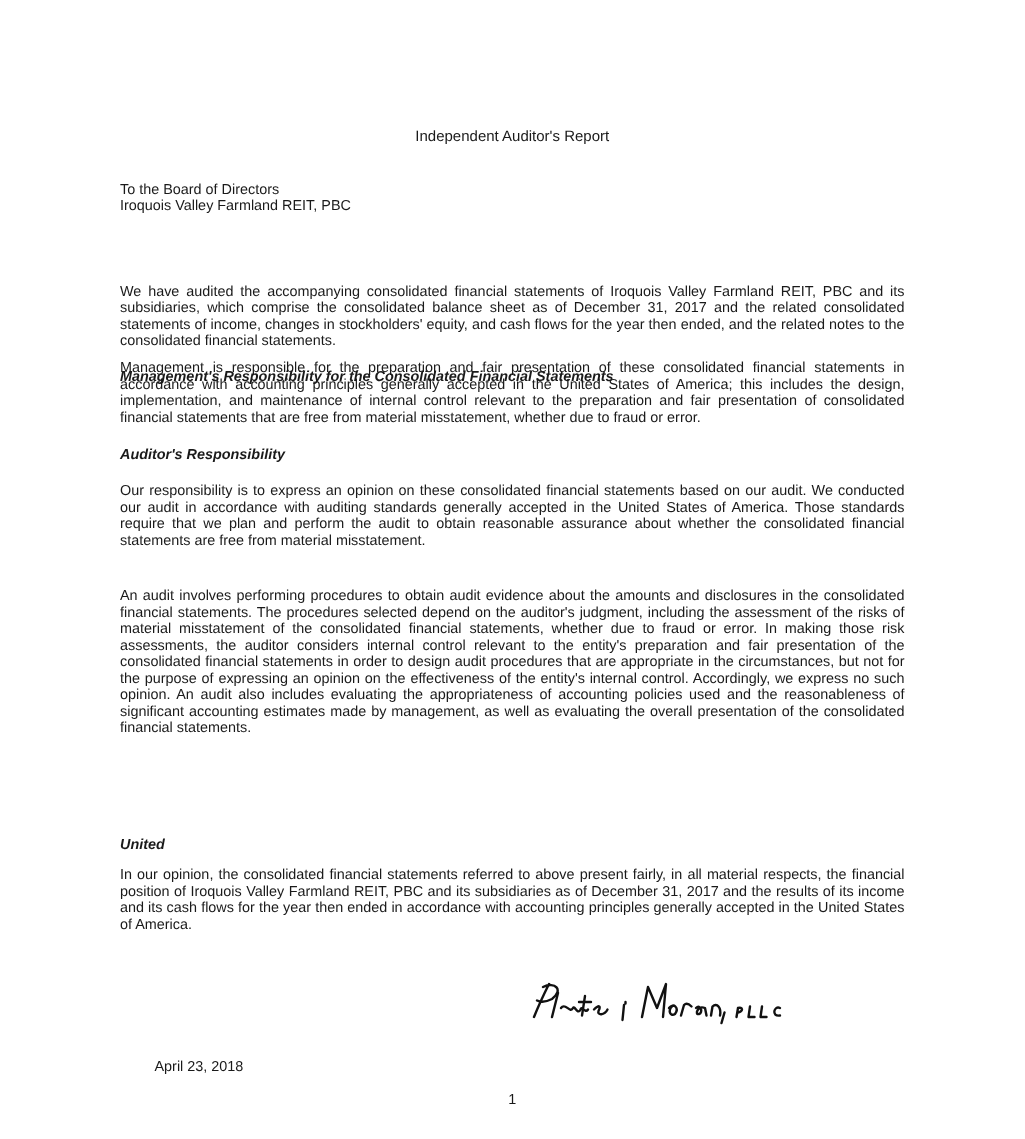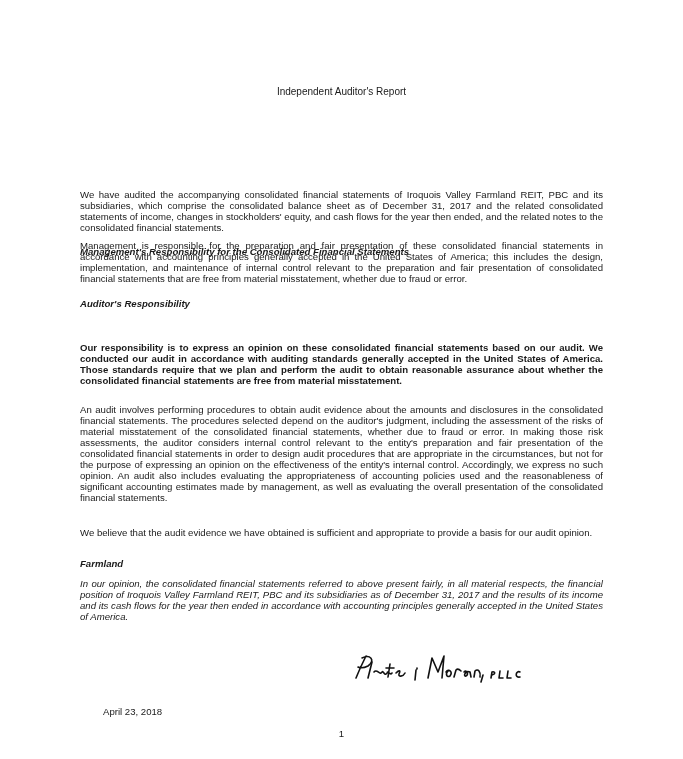--- a/index.html
+++ b/index.html
@@ -9,58 +9,59 @@
   .title { position: absolute; top: 86px; left: 0; width: 683px; text-align: center;
            font-size: 10px; letter-spacing: 0; }
   .col { position: absolute; left: 80px; width: 523px; font-size: 9.6px; line-height: 11px; }
   .col p { margin: 0; text-align: justify; }
   .addr { top: 121px; }
   .addr div { line-height: 11px; }
   .p1 { top: 157px; margin-top: 32px; }
   .h-mgmt { top: 222px; font-style: italic; font-weight: bold; margin-top: 24px; }
   .p-mgmt { top: 240px; }
   .h-aud { top: 298px; font-style: italic; font-weight: bold; }
-  .p-aud1 { top: 342px; font-weight: bold; }
-  .p-aud2 { top: 404px; }
+  .p-aud1 { top: 322px; }
+  .p-aud2 { top: 392px; }
   .p-aud3 { top: 527px; }
   .h-op { top: 558px; font-style: italic; font-weight: bold; }
-  .p-op { top: 578px; font-style: italic; }
+  .p-op { top: 578px; }
   .sig { position: absolute; left: 350px; top: 650px; width: 200px; height: 40px; }
   .date { position: absolute; left: 80px; top: 706px; font-size: 9.6px; margin-left: 23px; }
   .pgnum { position: absolute; left: 0; width: 683px; top: 728px; text-align: center; font-size: 9.6px; }
 </style>
 </head>
 <body>
 
 <div class="page">
 
   <div class="title">Independent Auditor's Report</div>
 
+  <div class="col addr">
+    <div>To the Board of Directors</div>
+    <div>Iroquois Valley Farmland REIT, PBC</div>
+  </div>
 
   <div class="col p1">
     <p>We have audited the accompanying consolidated financial statements of Iroquois Valley Farmland REIT, PBC and its subsidiaries, which comprise the consolidated balance sheet as of December 31, 2017 and the related consolidated statements of income, changes in stockholders' equity, and cash flows for the year then ended, and the related notes to the consolidated financial statements.</p>
   </div>
 
   <div class="col h-mgmt">Management's Responsibility for the Consolidated Financial Statements</div>
   <div class="col p-mgmt">
     <p>Management is responsible for the preparation and fair presentation of these consolidated financial statements in accordance with accounting principles generally accepted in the United States of America; this includes the design, implementation, and maintenance of internal control relevant to the preparation and fair presentation of consolidated financial statements that are free from material misstatement, whether due to fraud or error.</p>
   </div>
 
   <div class="col h-aud">Auditor's Responsibility</div>
   <div class="col p-aud1">
     <p>Our responsibility is to express an opinion on these consolidated financial statements based on our audit. We conducted our audit in accordance with auditing standards generally accepted in the United States of America. Those standards require that we plan and perform the audit to obtain reasonable assurance about whether the consolidated financial statements are free from material misstatement.</p>
   </div>
   <div class="col p-aud2">
     <p>An audit involves performing procedures to obtain audit evidence about the amounts and disclosures in the consolidated financial statements. The procedures selected depend on the auditor's judgment, including the assessment of the risks of material misstatement of the consolidated financial statements, whether due to fraud or error. In making those risk assessments, the auditor considers internal control relevant to the entity's preparation and fair presentation of the consolidated financial statements in order to design audit procedures that are appropriate in the circumstances, but not for the purpose of expressing an opinion on the effectiveness of the entity's internal control. Accordingly, we express no such opinion. An audit also includes evaluating the appropriateness of accounting policies used and the reasonableness of significant accounting estimates made by management, as well as evaluating the overall presentation of the consolidated financial statements.</p>
   </div>
-  <div class="col p-aud3">
-    <p>We believe that the audit evidence we have obtained is sufficient and appropriate to provide a basis for our audit opinion.</p>
-  </div>
 
-  <div class="col h-op">Farmland</div>
+  <div class="col h-op">United</div>
   <div class="col p-op">
     <p>In our opinion, the consolidated financial statements referred to above present fairly, in all material respects, the financial position of Iroquois Valley Farmland REIT, PBC and its subsidiaries as of December 31, 2017 and the results of its income and its cash flows for the year then ended in accordance with accounting principles generally accepted in the United States of America.</p>
   </div>
 
   <div class="sig" aria-label="Plante &amp; Moran, PLLC">
     <svg width="200" height="40" viewBox="0 0 200 40" xmlns="http://www.w3.org/2000/svg">
       <g fill="none" stroke="#111" stroke-width="1.6" stroke-linecap="round" stroke-linejoin="round">
 
         <path d="M6 28 C10 18, 14 10, 16 6 M12 8 C20 4, 26 10, 18 16 C14 18, 10 18, 8 17"></path>
         <path d="M22 12 L18 28"></path>

